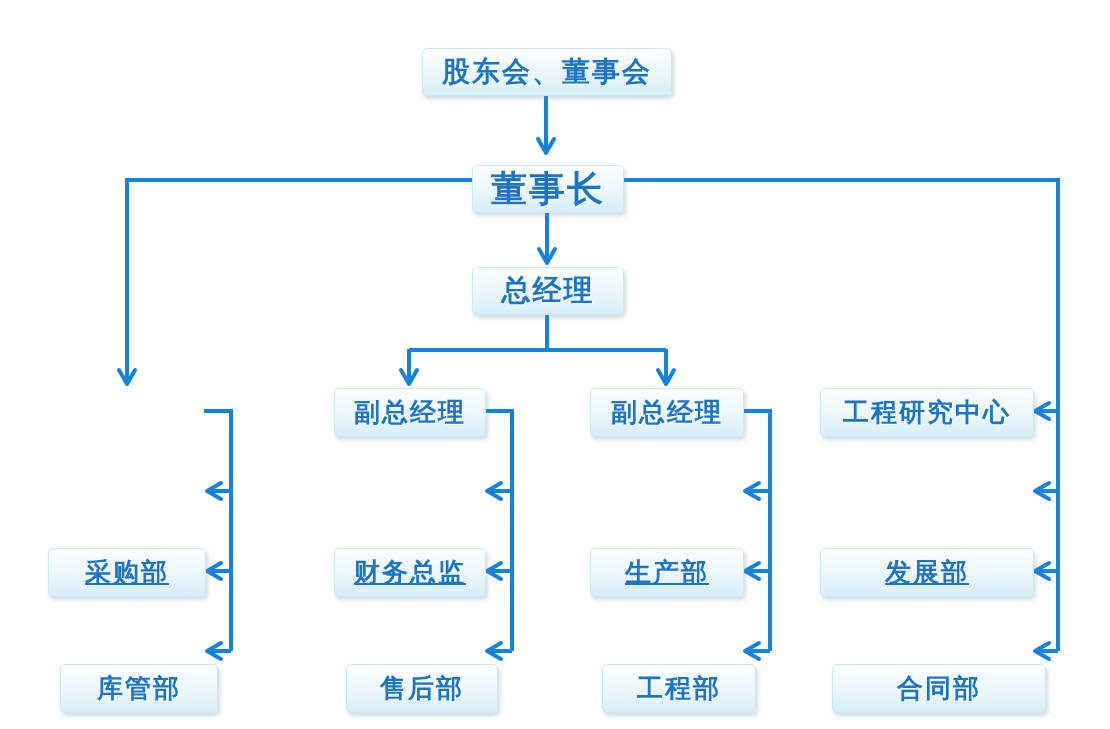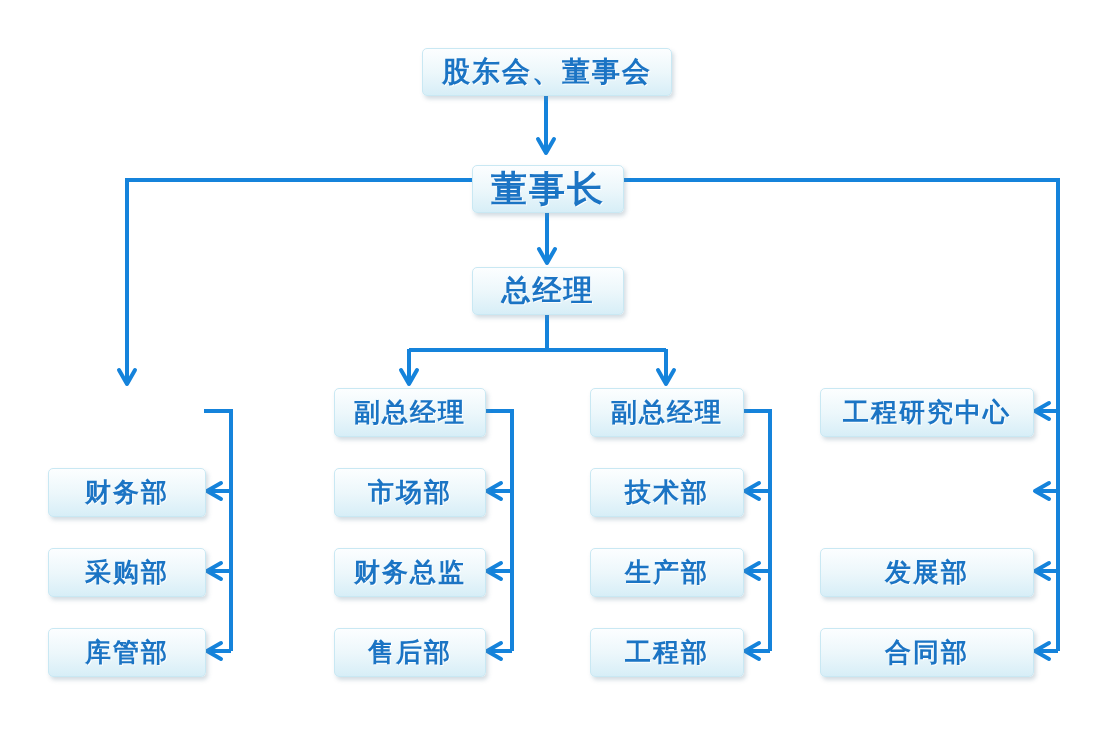--- a/index.html
+++ b/index.html
@@ -57,22 +57,22 @@
   .n-chair { left: 472px; top: 157px; width: 150px; height: 46px; font-size: 36px; margin-top: 8px; }
   .n-gm    { left: 472px; top: 267px; width: 150px; height: 46px; font-size: 29px; }
   
   .c1 { left: 48px;  width: 156px; }
   .c2 { left: 334px; width: 150px; }
   .c3 { left: 590px; width: 152px; }
   .c4 { left: 820px; width: 212px; }
   
   .r1 { top: 388px; height: 47px; }
   .r2 { top: 468px; height: 47px; }
-  .r3 { top: 548px; height: 47px; }
-  .r4 { top: 628px; height: 47px; }
+  .r3 { top: 548px; height: 47px; text-decoration: underline; }
+  .r4 { top: 664px; height: 47px; margin-left: 12px; }
 </style>
 </head>
 <body>
 
 <div class="canvas">
 
   <svg class="connectors" viewBox="0 0 1110 729" xmlns="http://www.w3.org/2000/svg">
     <defs>
       <marker id="arw" markerUnits="userSpaceOnUse" markerWidth="24" markerHeight="24" refX="19" refY="12" orient="auto">
         <polyline class="arwhead" points="5,4 19,12 5,20"></polyline>
@@ -108,31 +108,28 @@
     <path class="conn" d="M742,411 H770 V651"></path>
     <line class="conn" x1="770" y1="491" x2="745" y2="491" marker-end="url(#arw)"></line>
     <line class="conn" x1="770" y1="571" x2="745" y2="571" marker-end="url(#arw)"></line>
     <line class="conn" x1="770" y1="651" x2="745" y2="651" marker-end="url(#arw)"></line>
   </svg>
 
   <div class="node n-root">股东会、董事会</div>
   <div class="node n-chair">董事长</div>
   <div class="node n-gm">总经理</div>
 
-  <div class="node c1 r2">财务部</div>
   <div class="node c1 r3">采购部</div>
   <div class="node c1 r4">库管部</div>
 
   <div class="node c2 r1">副总经理</div>
-  <div class="node c2 r2">市场部</div>
   <div class="node c2 r3">财务总监</div>
   <div class="node c3 r1">副总经理</div>
 
   <div class="node c2 r4">售后部</div>
-  <div class="node c3 r2">技术部</div>
   <div class="node c3 r4">工程部</div>
   <div class="node c3 r3">生产部</div>
 
   <div class="node c4 r1">工程研究中心</div>
   <div class="node c4 r3">发展部</div>
   <div class="node c4 r4">合同部</div>
 
 </div>
 
 </body></html>

